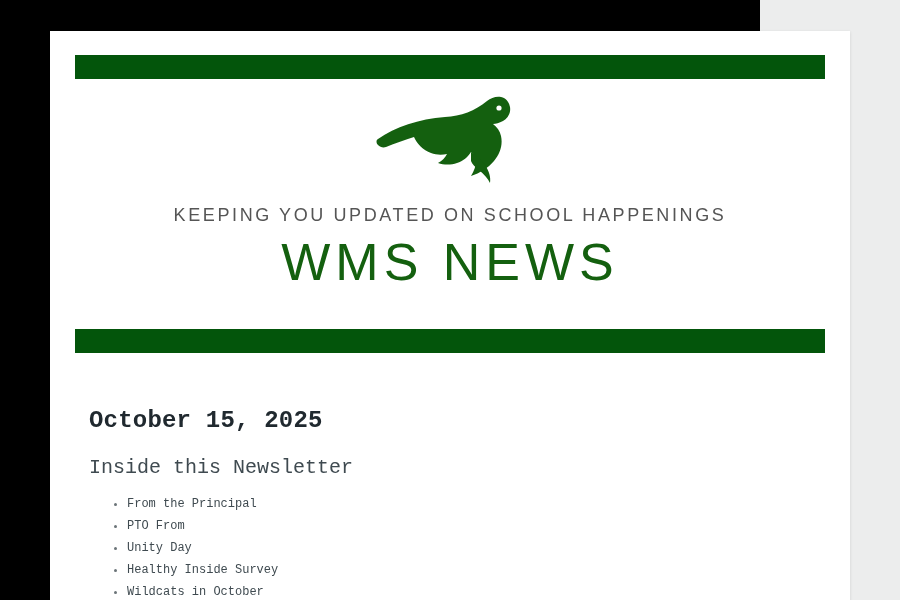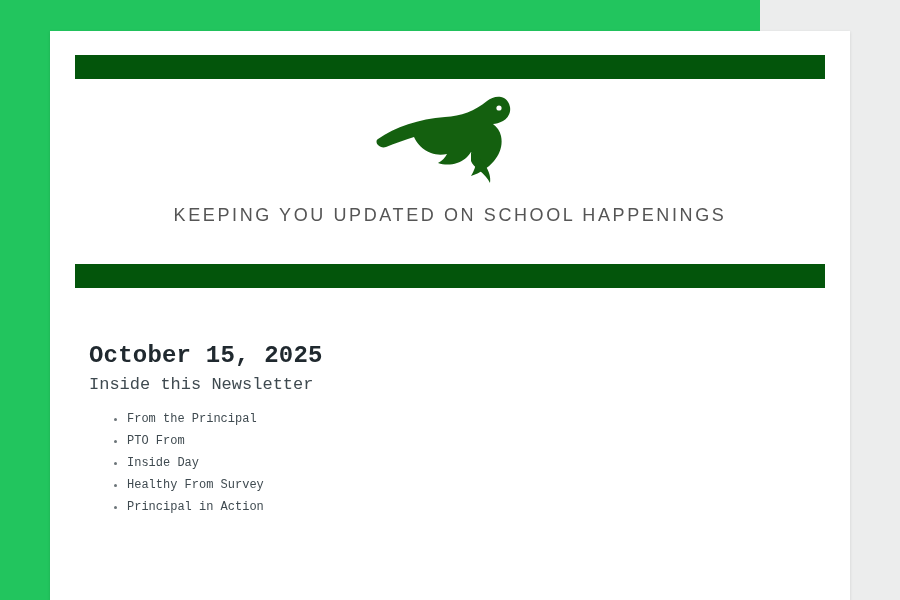--- a/index.html
+++ b/index.html
@@ -10,21 +10,21 @@
     width: 900px;
     height: 600px;
     background: #eceded;
     font-family: "Liberation Sans", sans-serif;
     overflow: hidden;
   }
   .page-wrap {
     position: relative;
     width: 760px;
     height: 600px;
-    background: #22c55e;
+    background: #000000;
   }
   .newsletter-card {
     position: absolute;
     left: 50px;
     top: 31px;
     width: 800px;
     min-height: 600px;
     background: #ffffff;
     box-shadow: 0 1px 3px rgba(0,0,0,0.12);
     box-sizing: border-box;
@@ -72,23 +72,23 @@
   }
   .issue-date {
     font-size: 24px;
     font-weight: bold;
     color: #20292f;
     margin-top: 54px;
     margin-bottom: 0;
     letter-spacing: 0.2px;
   }
   .inside-label {
-    font-size: 17px;
+    font-size: 20px;
     color: #3f4a50;
-    margin-top: 6px;
+    margin-top: 22px;
   }
   ul.toc {
     margin: 14px 0 0 0;
     padding-left: 38px;
     list-style: disc;
   }
   ul.toc li {
     font-size: 12px;
     color: #3f4a50;
     line-height: 22px;
@@ -114,30 +114,31 @@
             <path d="M3 48 C20 36, 44 28, 70 26 C86 25, 100 20, 112 10 C116 7, 121 5, 126 6 C131 7, 134 11, 135 16 C136 22, 133 27, 128 30 C124 32, 121 33, 118 33 C122 36, 125 40, 126 45 C128 54, 125 63, 119 70 C113 77, 105 82, 96 85 C99 80, 101 75, 101 70 C101 66, 99 63, 96 61 C93 66, 88 70, 82 72 C76 74, 69 74, 63 72 C67 70, 70 67, 72 63 C67 64, 61 64, 56 62 C48 59, 42 53, 39 46 C30 49, 20 52, 11 56 C8 57, 5 56, 3 54 C1 52, 1 49, 3 48 Z"></path>
             <path d="M96 61 C100 63, 106 68, 110 74 C114 80, 116 86, 115 92 C113 88, 109 83, 104 79 C100 76, 97 73, 96 70 Z"></path>
             <circle cx="124" cy="17" r="2.6" fill="#ffffff"></circle>
           </g>
         </svg>
       </span>
     </div>
 
     <div class="tagline">KEEPING YOU UPDATED ON SCHOOL HAPPENINGS</div>
 
+    <div class="masthead">WMS NEWS</div>
 
     <div class="footer-bar"></div>
 
     <div class="body-content">
       <div class="issue-date">October 15, 2025</div>
       <div class="inside-label">Inside this Newsletter</div>
       <ul class="toc">
         <li><span>From the Principal</span></li>
         <li><span>PTO From</span></li>
-        <li><span>Inside Day</span></li>
-        <li><span>Healthy From Survey</span></li>
-        <li><span>Principal in Action</span></li>
+        <li><span>Unity Day</span></li>
+        <li><span>Healthy Inside Survey</span></li>
+        <li><span>Wildcats in October</span></li>
       </ul>
     </div>
 
   </div>
 
 </div>
 
 </body></html>

